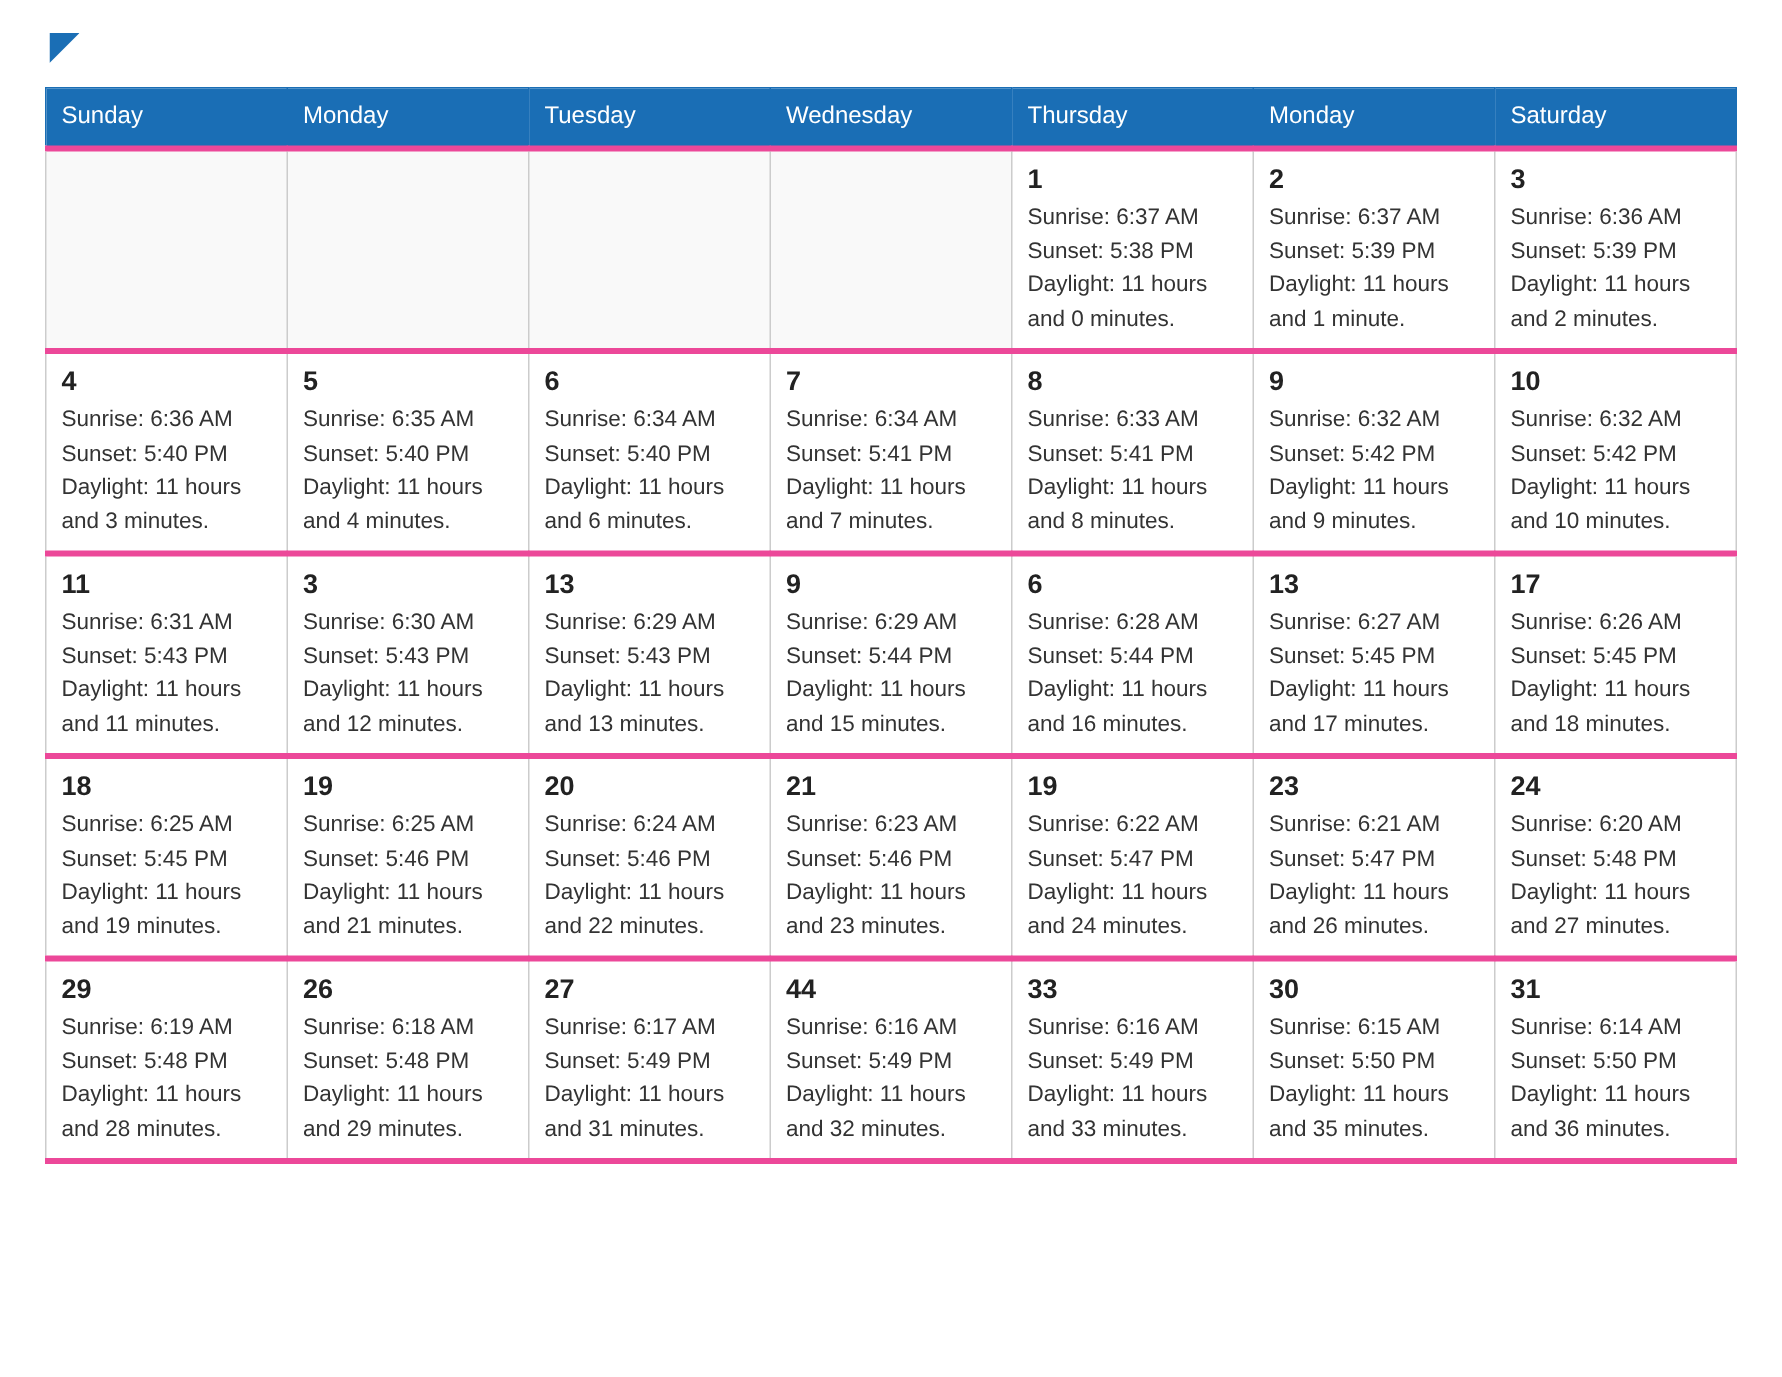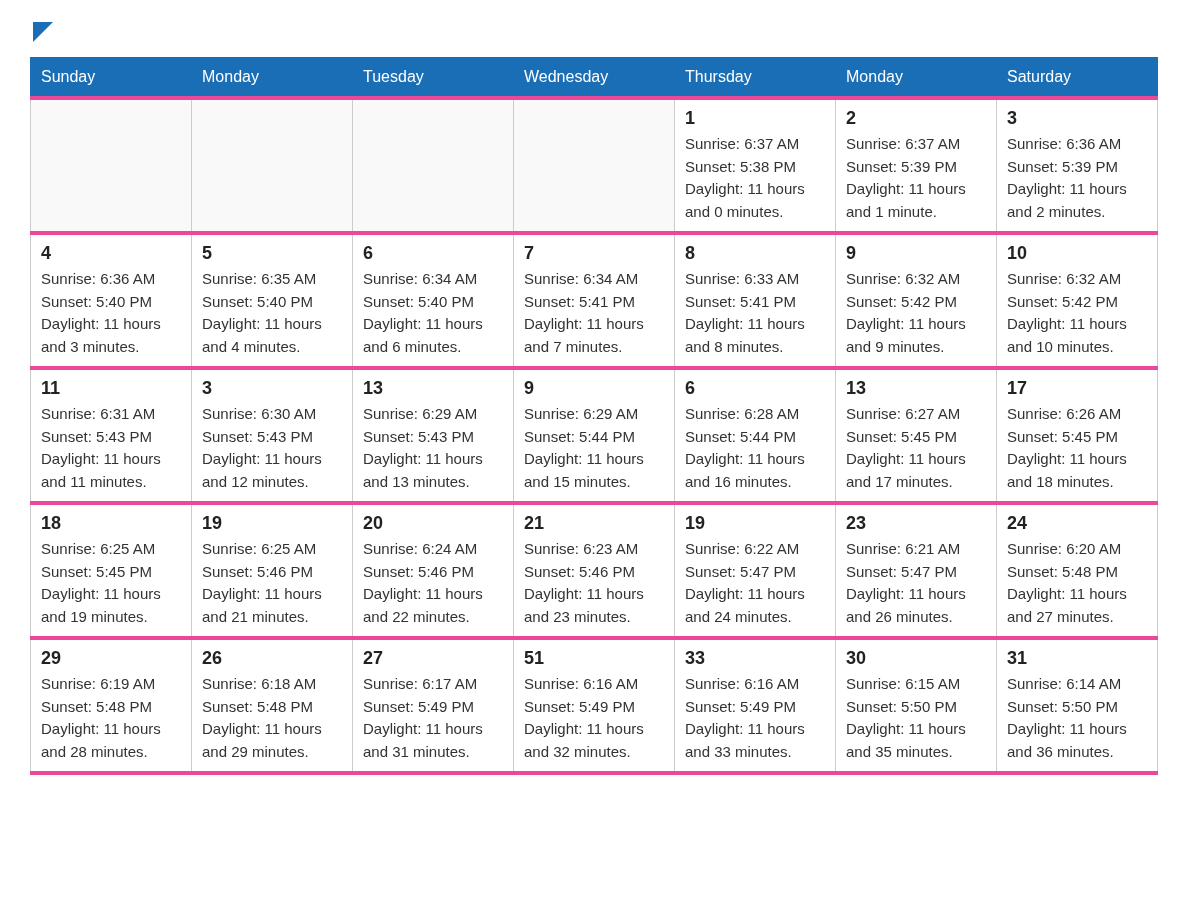--- a/index.html
+++ b/index.html
@@ -231,21 +231,21 @@
         </td>
         <td>
           <span class="day-number">26</span>
           <div class="day-info">Sunrise: 6:18 AM<br>Sunset: 5:48 PM<br>Daylight: 11 hours<br>and 29 minutes.</div>
         </td>
         <td>
           <span class="day-number">27</span>
           <div class="day-info">Sunrise: 6:17 AM<br>Sunset: 5:49 PM<br>Daylight: 11 hours<br>and 31 minutes.</div>
         </td>
         <td>
-          <span class="day-number">51</span>
+          <span class="day-number">44</span>
           <div class="day-info">Sunrise: 6:16 AM<br>Sunset: 5:49 PM<br>Daylight: 11 hours<br>and 32 minutes.</div>
         </td>
         <td>
           <span class="day-number">33</span>
           <div class="day-info">Sunrise: 6:16 AM<br>Sunset: 5:49 PM<br>Daylight: 11 hours<br>and 33 minutes.</div>
         </td>
         <td>
           <span class="day-number">30</span>
           <div class="day-info">Sunrise: 6:15 AM<br>Sunset: 5:50 PM<br>Daylight: 11 hours<br>and 35 minutes.</div>
         </td>

